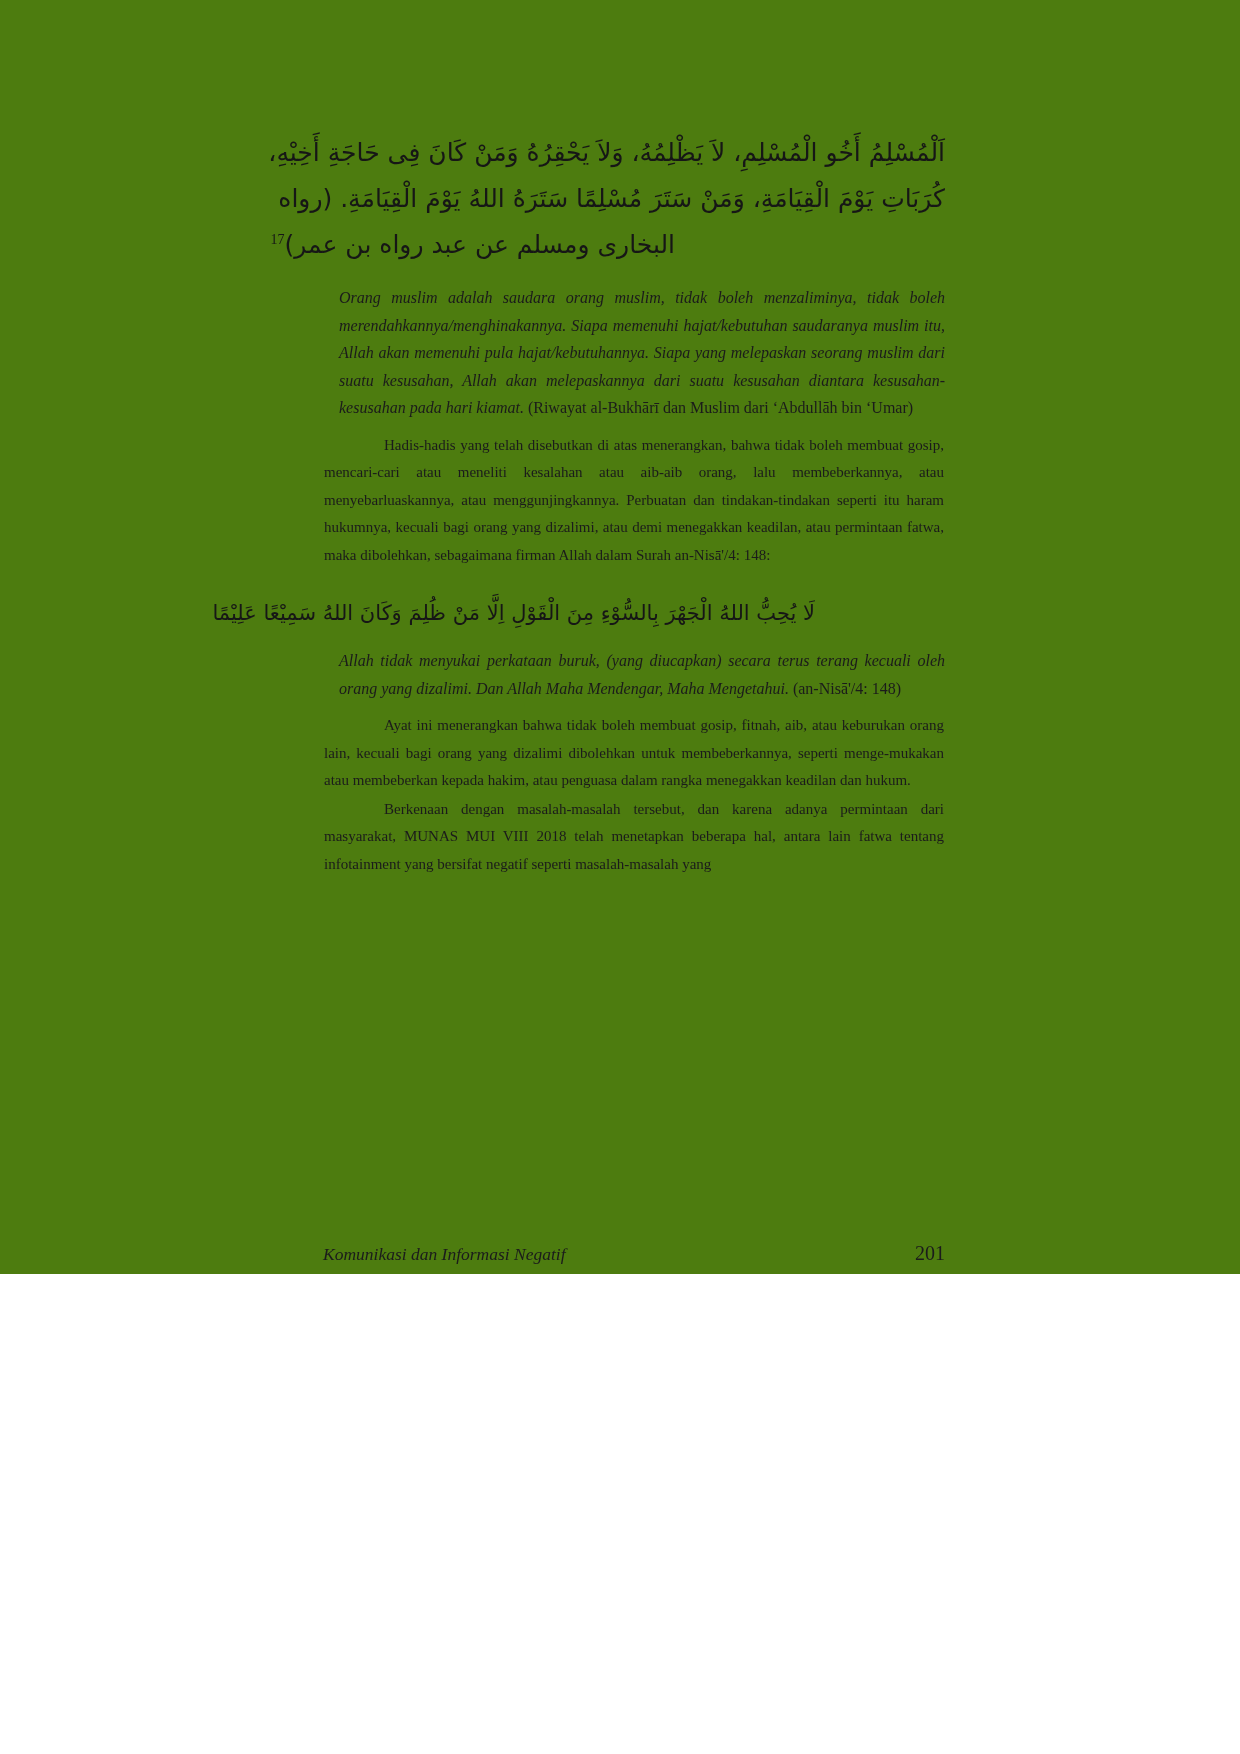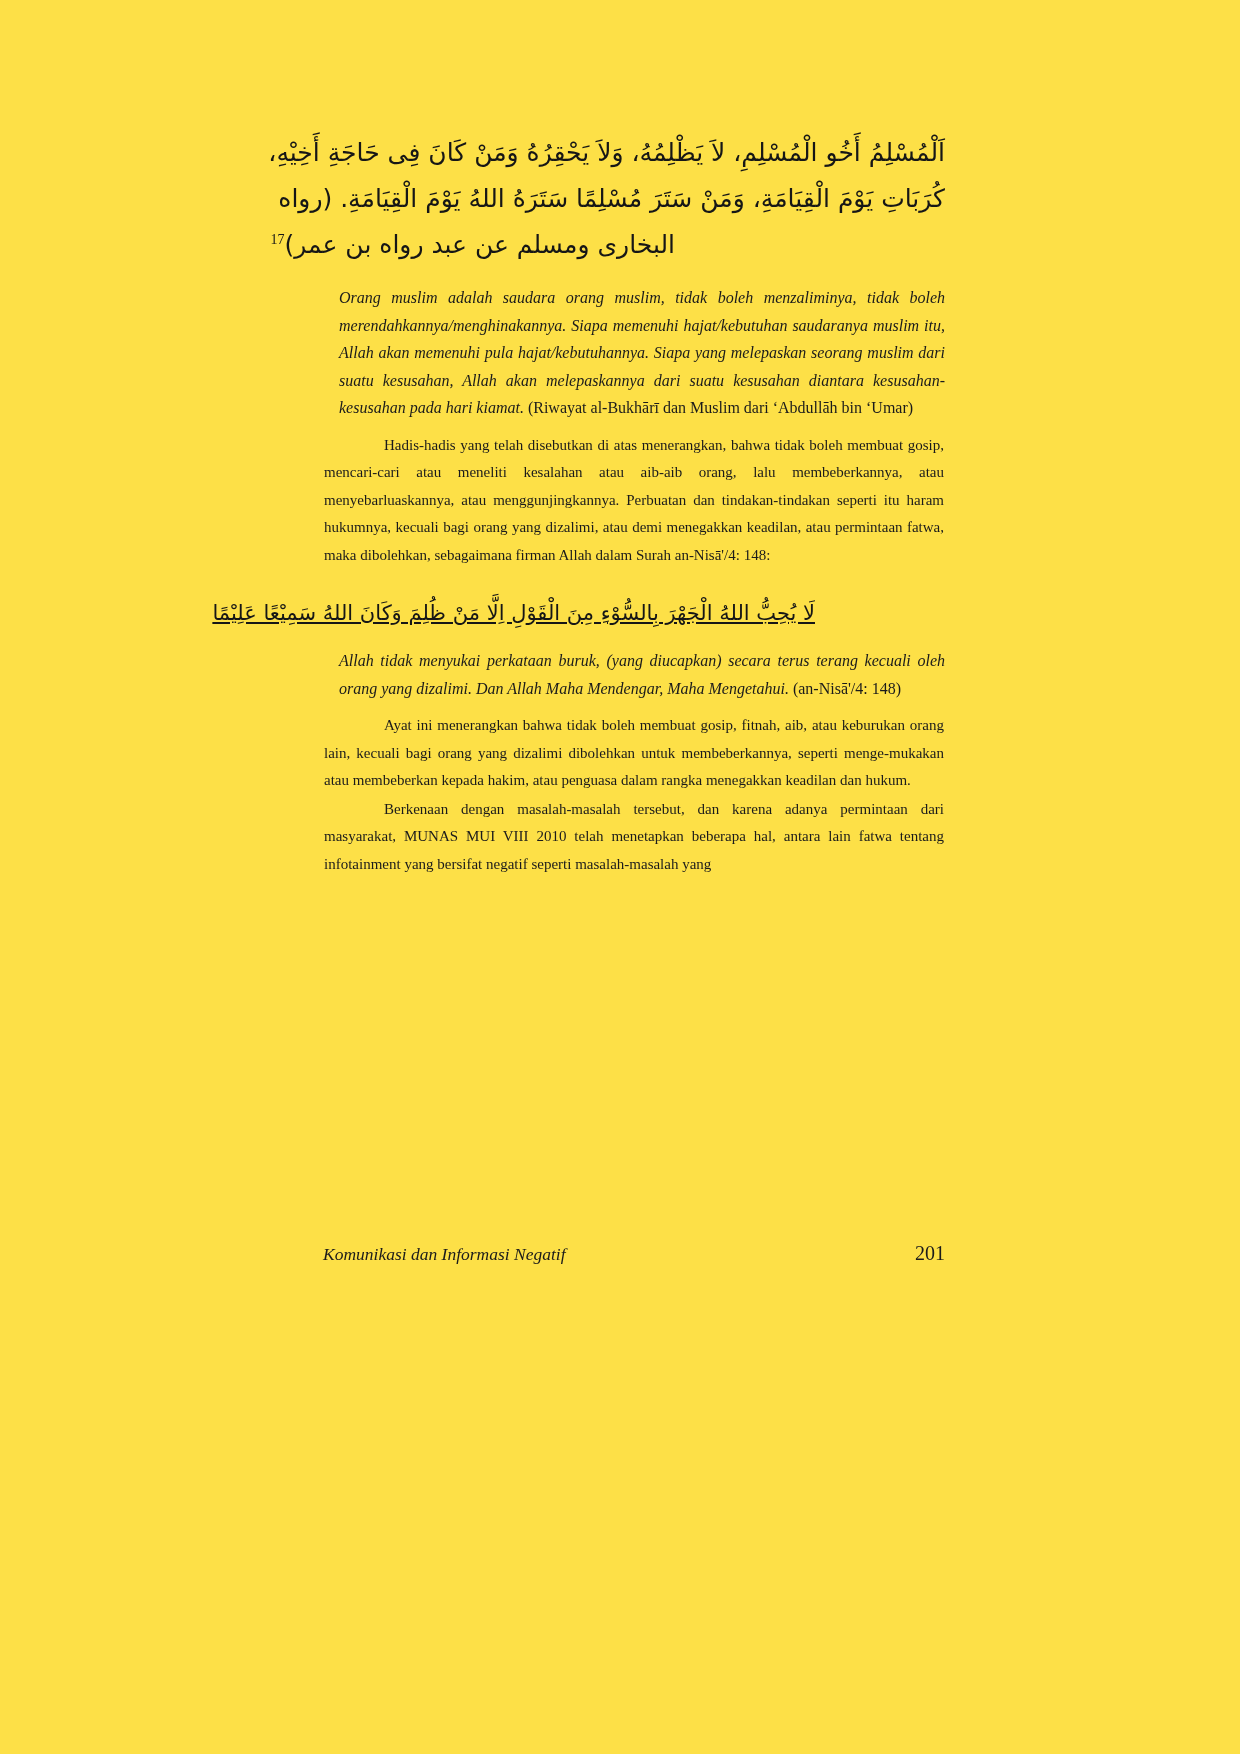--- a/index.html
+++ b/index.html
@@ -3,22 +3,22 @@
 <meta charset="utf-8">
 <style>
   html, body {
     margin: 0;
     padding: 0;
     background: #ffffff;
   }
   .page {
     position: relative;
     width: 1240px;
-    height: 1754px;
-    background: #fde047;
+    height: 1274px;
+    background: #4d7c0f;
     color: #1b1b1b;
     font-family: "Liberation Serif", serif;
     overflow: hidden;
   }
   .content {
     position: absolute;
     left: 323px;
     top: 130px;
     width: 622px;
   }
@@ -48,21 +48,20 @@
     vertical-align: super;
     line-height: 0;
   }
   .quran-line {
     font-size: 21px;
     line-height: 60px;
     text-align: center;
     padding-right: 130px;
     white-space: nowrap;
     margin: 14px 0 4px 0;
-    text-decoration: underline;
   }
   
   p.body-par {
     margin: 1px;
     font-size: 15px;
     line-height: 27.5px;
     text-align: justify;
     text-indent: 60px;
   }
   p.trans-par {
@@ -110,21 +109,21 @@
     <p class="trans-par"><span class="it">Orang muslim adalah saudara orang muslim, tidak boleh menzaliminya, tidak boleh merendahkannya/menghinakannya. Siapa memenuhi hajat/kebutuhan saudaranya muslim itu, Allah akan memenuhi pula hajat/kebutuhannya. Siapa yang melepaskan seorang muslim dari suatu kesusahan, Allah akan melepaskannya dari suatu kesusahan diantara kesusahan-kesusahan pada hari kiamat.</span><span class="rm"> (Riwayat al-Bukhārī dan Muslim dari ‘Abdullāh bin ‘Umar)</span></p>
 
     <p class="body-par">Hadis-hadis yang telah disebutkan di atas menerangkan, bahwa tidak boleh membuat gosip, mencari-cari atau meneliti kesalahan atau aib-aib orang, lalu membeberkannya, atau menyebarluaskannya, atau menggunjingkannya. Perbuatan dan tindakan-tindakan seperti itu haram hukumnya, kecuali bagi orang yang dizalimi, atau demi menegakkan keadilan, atau permintaan fatwa, maka dibolehkan, sebagaimana firman Allah dalam Surah an-Nisā'/4: 148:</p>
 
     <div class="arabic quran-line">لَا يُحِبُّ اللهُ الْجَهْرَ بِالسُّوْءِ مِنَ الْقَوْلِ اِلَّا مَنْ ظُلِمَ وَكَانَ اللهُ سَمِيْعًا عَلِيْمًا</div>
 
     <p class="trans-par"><span class="it">Allah tidak menyukai perkataan buruk, (yang diucapkan) secara terus terang kecuali oleh orang yang dizalimi. Dan Allah Maha Mendengar, Maha Mengetahui.</span><span class="rm"> (an-Nisā'/4: 148)</span></p>
 
     <p class="body-par">Ayat ini menerangkan bahwa tidak boleh membuat gosip, fitnah, aib, atau keburukan orang lain, kecuali bagi orang yang dizalimi dibolehkan untuk membeberkannya, seperti menge-mukakan atau membeberkan kepada hakim, atau penguasa dalam rangka menegakkan keadilan dan hukum.</p>
 
-    <p class="body-par">Berkenaan dengan masalah-masalah tersebut, dan karena adanya permintaan dari masyarakat, MUNAS MUI VIII 2010 telah menetapkan beberapa hal, antara lain fatwa tentang infotainment yang bersifat negatif seperti masalah-masalah yang</p>
+    <p class="body-par">Berkenaan dengan masalah-masalah tersebut, dan karena adanya permintaan dari masyarakat, MUNAS MUI VIII 2018 telah menetapkan beberapa hal, antara lain fatwa tentang infotainment yang bersifat negatif seperti masalah-masalah yang</p>
 
   </div>
 
   <div class="footer">
     <span class="running-title">Komunikasi dan Informasi Negatif</span>
     <span class="page-number">201</span>
   </div>
 
 </div>
 

